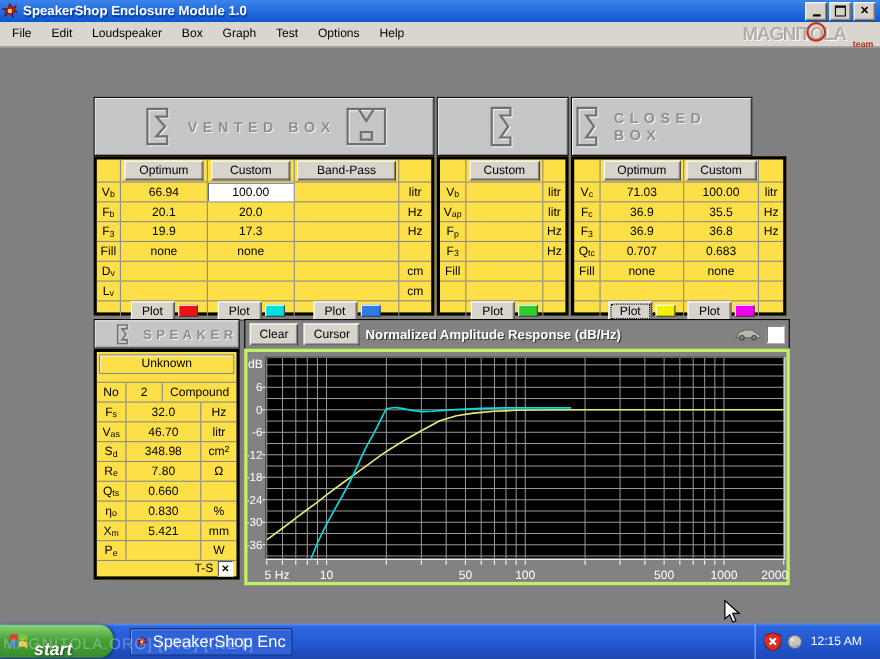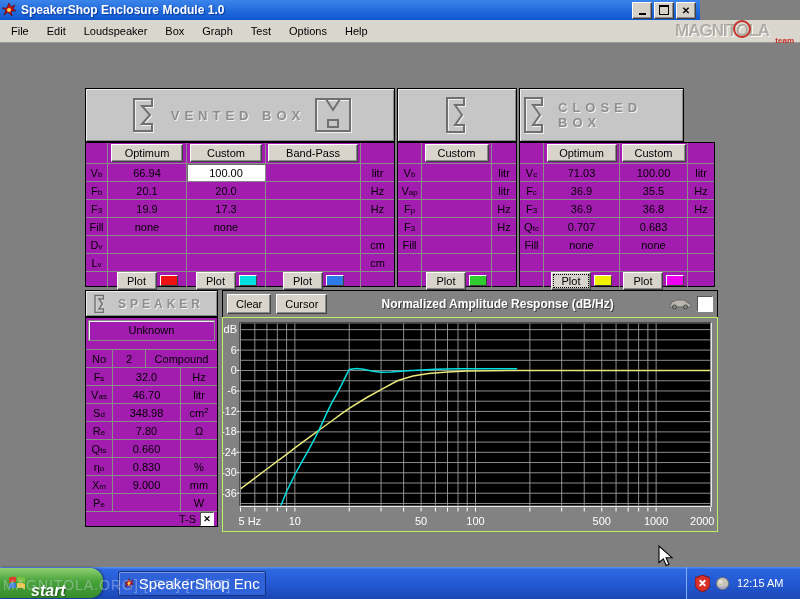--- a/index.html
+++ b/index.html
@@ -1,20 +1,20 @@
 <!DOCTYPE html>
 <html><head>
 <meta charset="utf-8">
 <style>
   html,body{margin:0;padding:0;}
   body{width:800px;height:599px;position:relative;background:#808080;
        font-family:"Liberation Sans",sans-serif;overflow:hidden;-webkit-font-smoothing:none;}
   .abs{position:absolute;box-sizing:border-box;}
   
-  .titlebar{left:0;top:0;width:700px;height:20px;background:linear-gradient(#3b84ea,#0d56d0);
+  .titlebar{left:0;top:0;width:800px;height:20px;background:linear-gradient(#3b84ea,#0d56d0);
             display:flex;align-items:center;padding:0 2px;}
   .title-text{color:#fff;font-weight:bold;font-size:12px;margin-left:5px;text-shadow:1px 1px 1px #063a9c;}
   .winbtns{margin-left:auto;display:flex;gap:2px;padding-right:2px;}
   .wbtn{width:18px;height:15px;background:#d6d2ca;border:1px solid;border-color:#fff #404040 #404040 #fff;
         box-shadow:inset -1px -1px 0 #8a8a8a;display:flex;align-items:center;justify-content:center;
         font-size:10px;font-weight:bold;color:#000;}
   .min-glyph{width:7px;height:2px;background:#000;margin-top:7px;}
   .rest-glyph{width:8px;height:7px;border:1px solid #000;border-top-width:2px;background:#d6d2ca;}
   
   .menubar{left:0;top:20px;width:800px;height:23px;background:#d9d6ce;border-bottom:1px solid #9a9a9a;
@@ -31,21 +31,21 @@
   .wm-bottom{left:3px;top:577px;z-index:40;font-size:14px;letter-spacing:1px;
              color:rgba(220,228,242,0.38);pointer-events:none;white-space:nowrap;}
   
   .hdr{background:#c6c6c6;border:1px solid #000;box-shadow:inset 1px 1px 0 #eee,inset -1px -1px 0 #8a8a8a;
        display:flex;align-items:center;justify-content:center;gap:8px;}
   .emboss{color:#8e8e8e;font-weight:bold;text-shadow:1px 1px 0 #f2f2f2;}
   .h1t{font-size:13px;letter-spacing:5px;}
   .h2t{font-size:12px;letter-spacing:2px;line-height:13px;text-align:center;}
   .icon-svg{flex:0 0 auto;}
   
-  .tbl{background:#a21caf;border:1px solid #000000;display:flex;flex-direction:column;}
+  .tbl{background:#fde047;border:3px solid #000000;display:flex;flex-direction:column;}
   .trow{display:flex;height:17px;border-bottom:1px solid #8a8a8a;flex:0 0 auto;}
   .trow.btnrow{height:20px;align-items:center;}
   .trow.plotrow{flex:1;border-bottom:none;align-items:center;}
   .tc{border-right:1px solid #8a8a8a;display:flex;align-items:center;justify-content:center;
       font-size:11px;color:#000;height:100%;box-sizing:border-box;}
   .tc:last-child{border-right:none;}
   .tc sub{font-size:8px;position:relative;top:2px;}
   .tc sup{font-size:8px;position:relative;top:-2px;}
   .white-cell{background:#fff;box-shadow:inset 1px 1px 0 #6a6a6a, inset -1px -1px 0 #fff;}
   .b3d{background:#d8d4cc;border:1px solid;border-color:#fff #404040 #404040 #fff;
@@ -60,23 +60,23 @@
             display:flex;align-items:center;justify-content:center;font-size:11px;}
   .spk-gap{height:9px;border-bottom:1px solid #8a8a8a;}
   .spk-foot{flex:1;display:flex;align-items:center;justify-content:flex-end;gap:4px;
             font-size:11px;padding-right:3px;}
   .chk{width:12px;height:12px;background:#fff;border:1px solid;border-color:#555 #fff #fff #555;
        display:flex;align-items:center;justify-content:center;font-size:9px;font-weight:bold;}
   
   .graph-hdr{left:222px;top:290px;width:496px;height:27px;background:#828282;border:1px solid #000;
              border-bottom:none;display:flex;align-items:center;gap:5px;padding:0 4px;}
   .graph-hdr .b3d{padding:0 8px;height:18px;}
-  .gtitle{flex:1;text-align:center;color:#fff;font-weight:bold;font-size:12px;text-shadow:1px 1px 0 #3a3a3a;}
+  .gtitle{flex:1;color:#fff;font-weight:bold;font-size:12px;text-shadow:1px 1px 0 #3a3a3a;}
   .white-sq{width:14px;height:14px;background:#fff;border:1px solid;border-color:#555 #fff #fff #555;}
-  .graph-body{left:222px;top:317px;width:496px;height:215px;background:#828282;border:1px solid #bef264;}
+  .graph-body{left:222px;top:317px;width:496px;height:215px;background:#828282;border:3px solid #bef264;}
   
   .taskbar{left:0;top:567px;width:800px;height:32px;z-index:30;
            background:linear-gradient(#5a95f5 0%,#2d68e2 8%,#2459d2 55%,#1b46b4 100%);}
   .start-btn{position:absolute;left:0;top:1px;height:30px;width:103px;border-radius:0 13px 13px 0;
              background:linear-gradient(#8fd072,#47a239 45%,#378c2c);box-shadow:1px 0 3px rgba(0,0,0,.5);
              display:flex;align-items:center;gap:5px;padding-left:8px;box-sizing:border-box;}
   .start-text{color:#fff;font-weight:bold;font-style:italic;font-size:16px;text-shadow:1px 1px 2px #1c4a14;margin-top:16px;}
   .task-btn{position:absolute;left:118px;top:4px;height:25px;width:148px;background:#2f62d8;
             border:1px solid #16337e;border-radius:2px;box-shadow:inset 1px 1px 0 rgba(255,255,255,.35);
             display:flex;align-items:center;gap:5px;padding:0 5px;box-sizing:border-box;}
@@ -377,21 +377,21 @@
         <div class="swatch" style="background: rgb(242, 242, 0);"></div>
       </div>
     <div class="tc plotcell" style="width:68px;">
         <div class="b3d plot-btn">Plot</div>
         <div class="swatch" style="background: rgb(242, 0, 242);"></div>
       </div>
     <div class="tc" style="flex:1;"></div>
   </div>
 </div>
 
-<div class="abs hdr" style="left:85px;top:290px;width:133px;height:27px;justify-content:flex-start;gap:8px;padding-left:4px;">
+<div class="abs hdr" style="left:85px;top:290px;width:133px;height:27px;justify-content:flex-start;gap:8px;padding-left:16px;">
   <svg class="icon-svg" width="20" height="20" viewBox="0 0 30 40">
     <path d="M22 3 H5 V37 H22 V30 H13 L20 20 L13 10 H22 Z" fill="none" stroke="#f0f0f0" stroke-width="3" transform="translate(1,1)"></path>
     <path d="M22 3 H5 V37 H22 V30 H13 L20 20 L13 10 H22 Z" fill="none" stroke="#707070" stroke-width="3"></path>
   </svg>
   <span class="emboss" style="font-size:12px;letter-spacing:4px;">SPEAKER</span>
 </div>
 <div class="abs tbl" style="left:85px;top:317px;width:133px;height:210px;">
   <div class="spk-name">Unknown</div>
   <div class="spk-gap"></div>
   <div class="trow">
@@ -448,21 +448,21 @@
         <sub>o</sub>
       </div>
     <div class="tc" style="width:68px;">0.830</div>
     <div class="tc" style="flex:1;">%</div>
   </div>
   <div class="trow">
     <div class="tc" style="width:27px;">
         <span>X</span>
         <sub>m</sub>
       </div>
-    <div class="tc" style="width:68px;">9.000</div>
+    <div class="tc" style="width:68px;">5.421</div>
     <div class="tc" style="flex:1;">mm</div>
   </div>
   <div class="trow">
     <div class="tc" style="width:27px;">
         <span>P</span>
         <sub>e</sub>
       </div>
     <div class="tc" style="width:68px;"></div>
     <div class="tc" style="flex:1;">W</div>
   </div>

